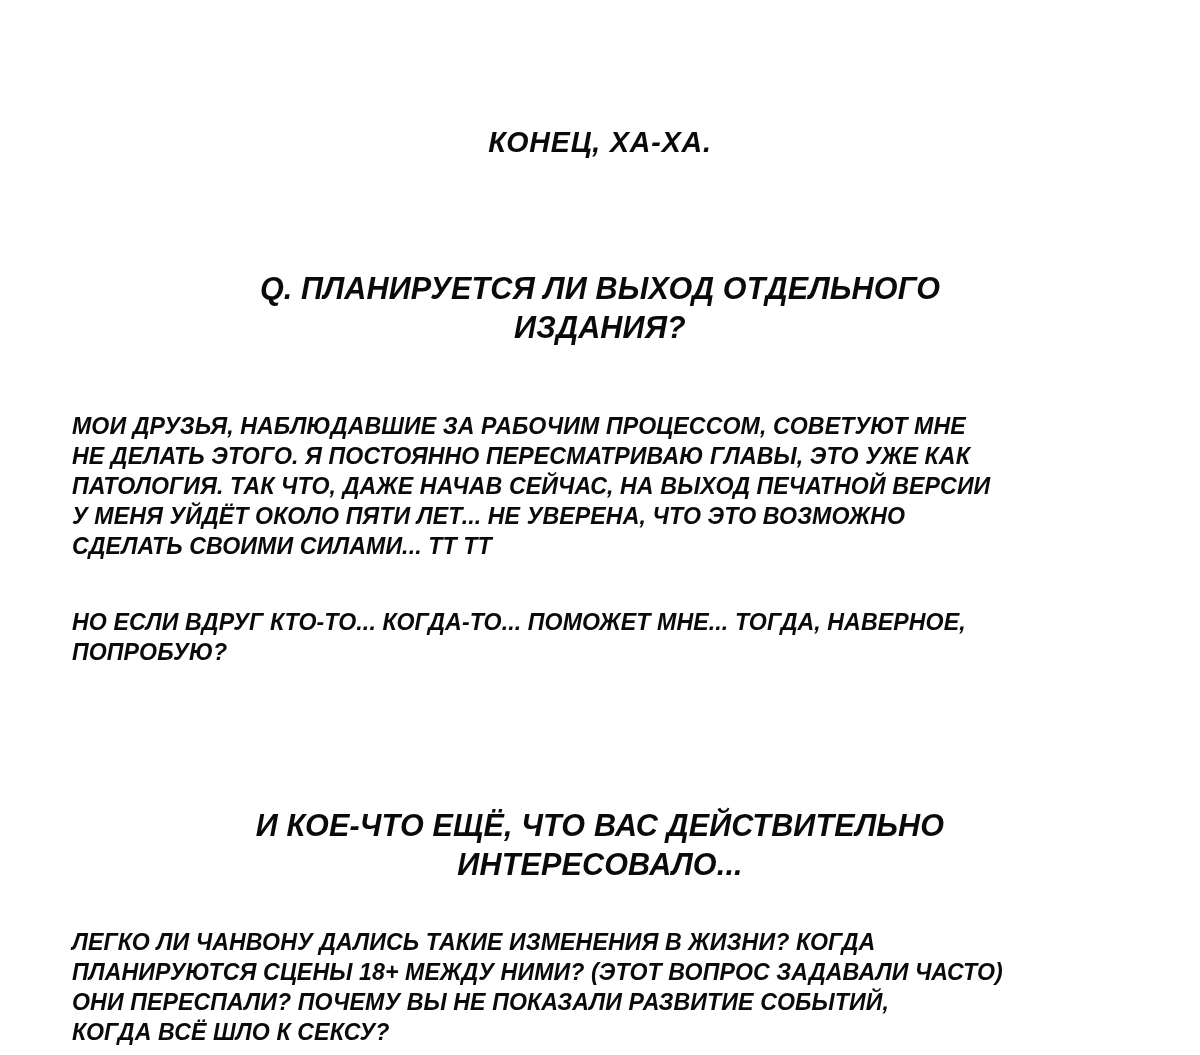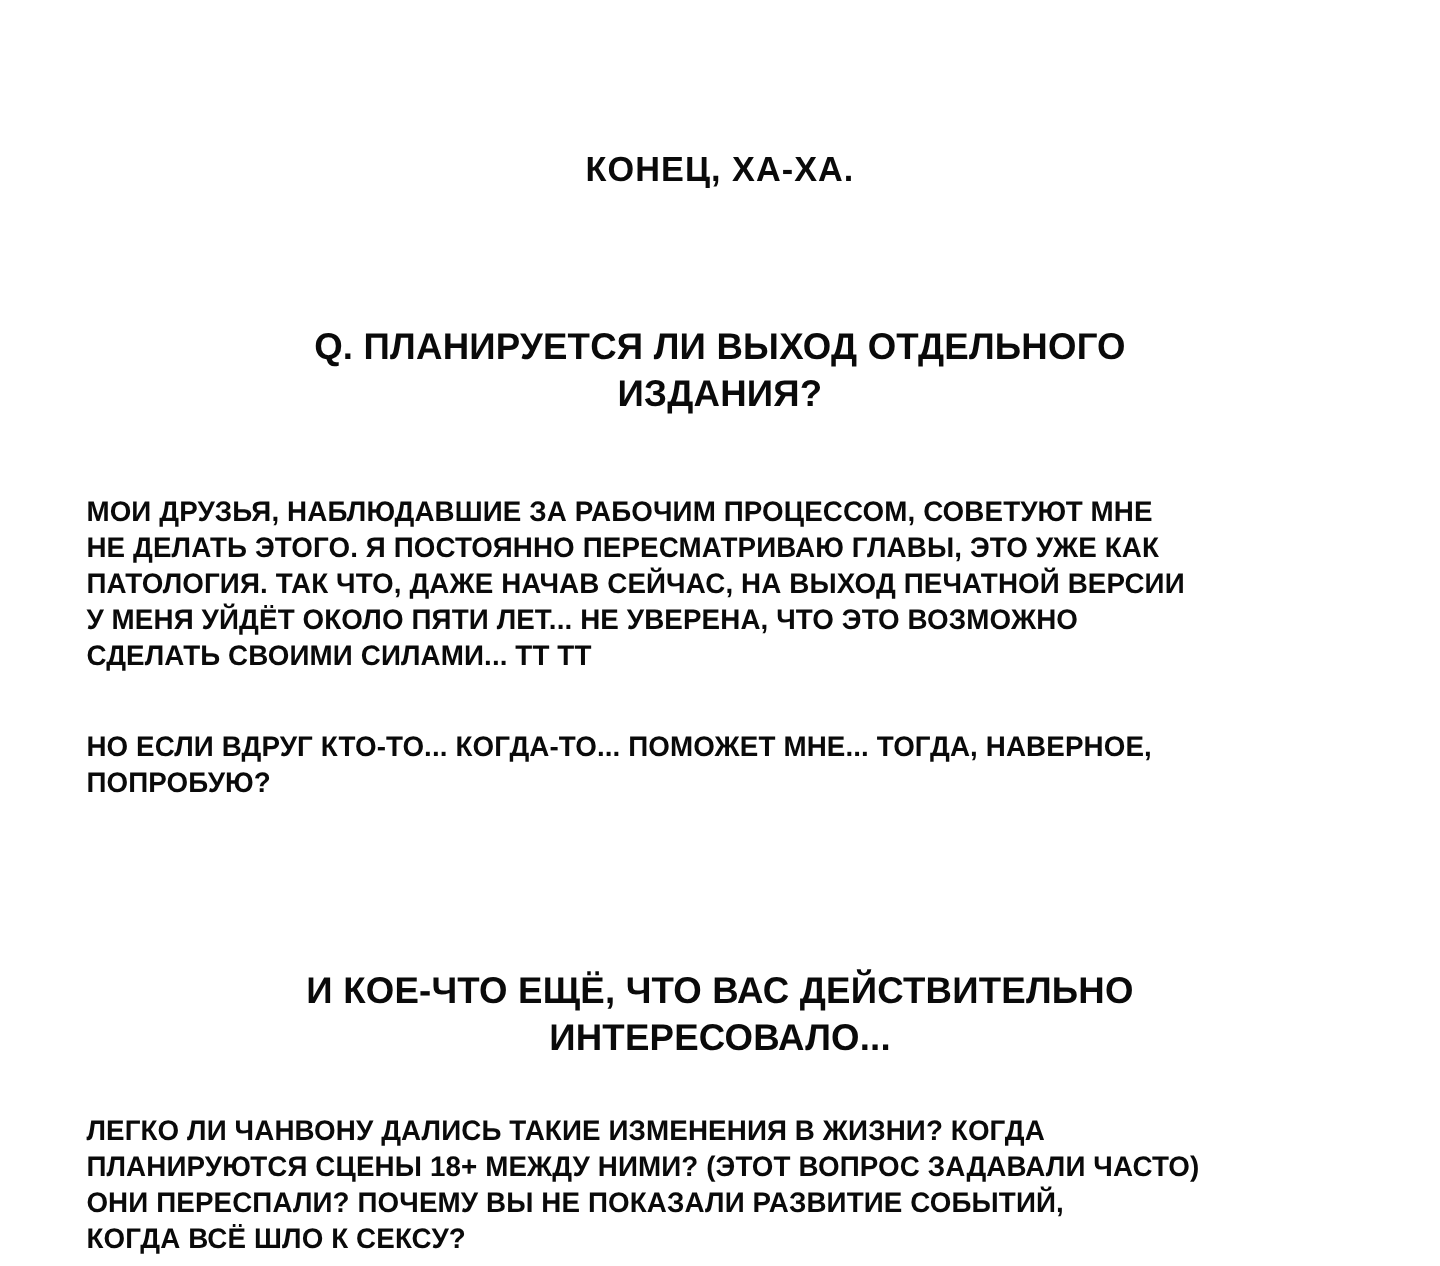--- a/index.html
+++ b/index.html
@@ -15,20 +15,21 @@
     font-family: "Liberation Sans", "DejaVu Sans", sans-serif;
     color: #0a0a0a;
     -webkit-font-smoothing: antialiased;
   }
 
   .page {
     position: relative;
     width: 1200px;
     height: 1055px;
     background: #ffffff;
+    font-style: italic;
   }
 
   
   .heading {
     position: absolute;
     left: 0;
     width: 1200px;
     text-align: center;
     font-weight: 700;
     letter-spacing: 0.01em;

